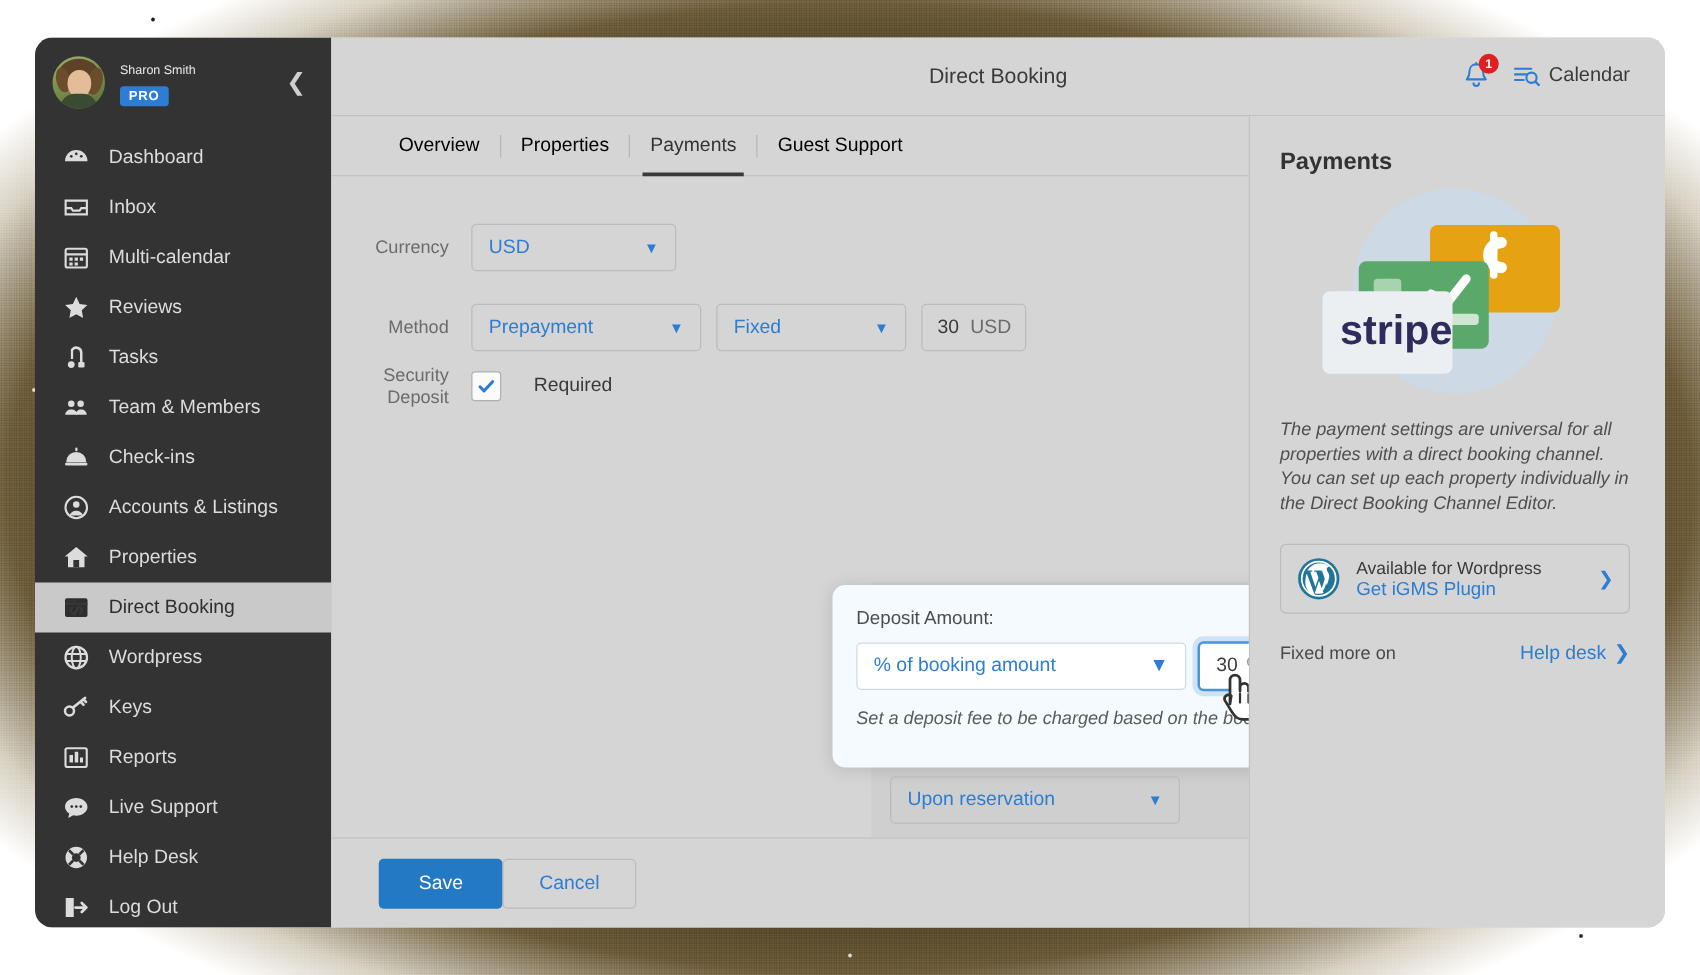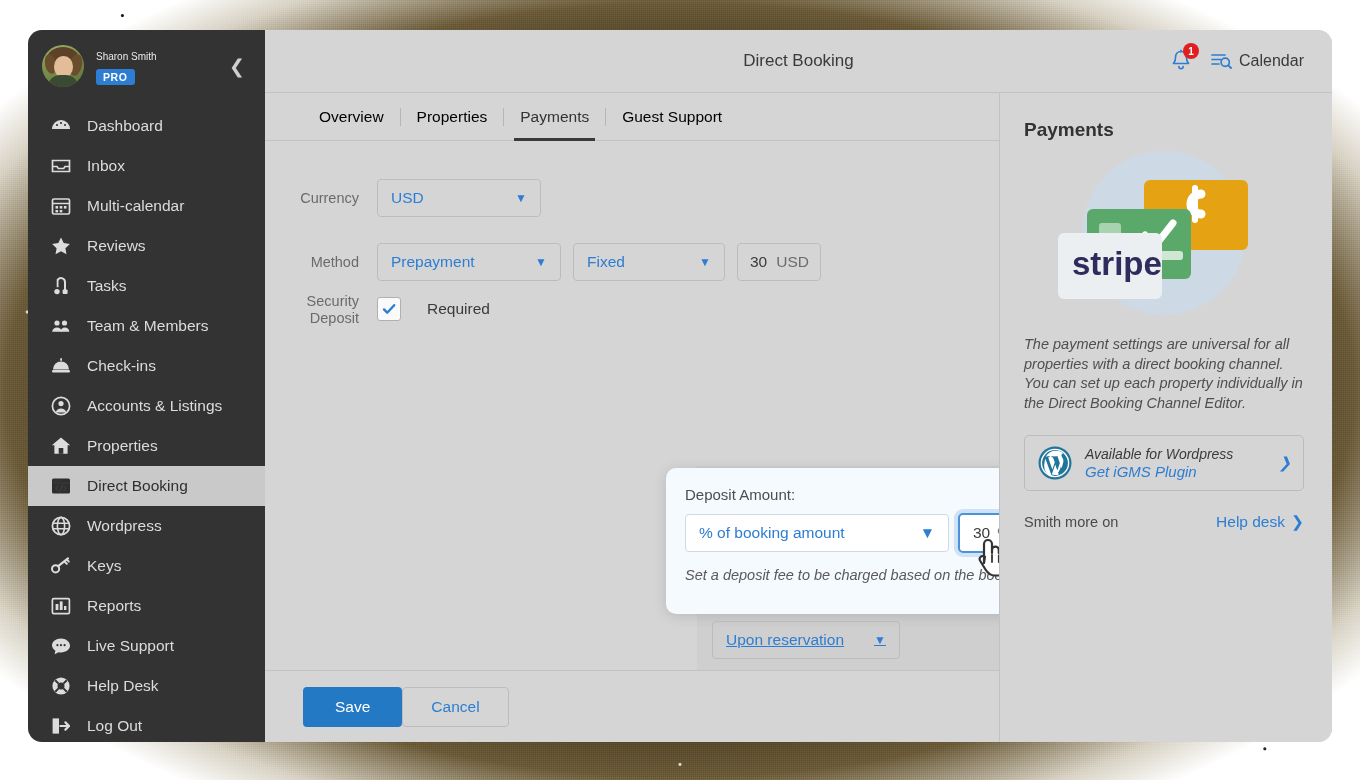--- a/index.html
+++ b/index.html
@@ -220,21 +220,21 @@
     width:332px;flex:0 0 332px;box-sizing:border-box;padding:26px 28px 0 24px;
     background:#d5d5d5;position:relative;
   }
   #rp-title{font-size:19px;font-weight:bold;color:#333;margin:0 0 6px 0;}
   #rp-art{width:278px;height:178px;position:relative;margin:2px auto 10px auto;}
   .rp-desc{
     font-style:italic;font-size:14.5px;line-height:19.5px;color:#4f4f4f;margin:2px 0 22px 0;
   }
   #wp-card{
     border:1px solid #bcbcbc;border-radius:5px;height:56px;display:flex;align-items:center;
-    padding:0 12px;gap:12px;box-sizing:border-box;cursor:pointer;font-style:italic;
+    padding:0 12px;gap:12px;box-sizing:border-box;cursor:pointer;
   }
   .wp-texts{display:flex;flex-direction:column;gap:1px;}
   .wp-l1{font-size:14px;color:#3a3a3a;}
   .wp-l2{font-size:15px;color:#2d7dd2;}
   .wp-chev{margin-left:auto;color:#2d7dd2;font-size:15px;}
   #learn{
     margin-top:22px;display:flex;align-items:center;font-size:14.5px;color:#4a4a4a;
   }
   #learn .hd{margin-left:auto;color:#2d7dd2;display:flex;align-items:center;gap:6px;cursor:pointer;font-size:15.5px;}
 </style>
@@ -521,21 +521,21 @@
                   <path d="M3 8.4l3.2 3.3L13.2 4.2" stroke="#2d7dd2" stroke-width="2.4" fill="none" stroke-linecap="round" stroke-linejoin="round"></path>
                 </svg>
               </div>
               <span class="chklabel">Required</span>
             </div>
           </div>
 
           <div id="deposit-panel"></div>
 
           <div style="position:absolute;left:447px;top:480px;z-index:6;">
-            <div class="select" style="width:188px;text-decoration:underline;">
+            <div class="select" style="width:232px;">
               <span>Upon reservation</span>
               <span class="chev">▼</span>
             </div>
             <div class="rel-label">Release Date:</div>
             <div class="daysbox">
               <span>4</span>
               <span class="unit">days after checkout</span>
             </div>
           </div>
 
@@ -600,21 +600,21 @@
             <path d="M7.5 18c0-1.5.3-3 .9-4.3l6.7 18.3A12 12 0 0 1 7.5 18zM18 30c-1.1 0-2.2-.2-3.2-.5l3.4-9.9 3.5 9.6c0 .1.1.1.1.2A12 12 0 0 1 18 30zm1.5-17.6c.7 0 1.3-.1 1.3-.1.6-.1.5-1 0-1 0 0-1.8.1-3 .1-1.1 0-3-.1-3-.1-.6 0-.7.9 0 1 0 0 .6.1 1.2.1l1.8 4.8-2.5 7.4-4.1-12.2c.7 0 1.3-.1 1.3-.1.6-.1.5-1 0-1 0 0-1.8.1-3 .1h-.7A12 12 0 0 1 26.6 8.3h-.3c-1.1 0-1.9 1-1.9 2 0 .9.5 1.7 1.1 2.6.4.7.9 1.7.9 3.1 0 1-.3 2.1-.8 3.7l-1.1 3.5-3.9-11.6c.6 0 1.2-.1 1.2-.1zm-.6 17.3l3.3-9.6c.6-1.5.8-2.8.8-3.9 0-.4 0-.8-.1-1.1a12 12 0 0 1-4 14.6z" fill="#ffffff"></path>
           </svg>
           <div class="wp-texts">
             <span class="wp-l1">Available for Wordpress</span>
             <span class="wp-l2">Get iGMS Plugin</span>
           </div>
           <span class="wp-chev">❯</span>
         </div>
 
         <div id="learn">
-          <span>Smith more on</span>
+          <span>Fixed more on</span>
           <span class="hd">
             <span>Help desk</span>
             <span>❯</span>
           </span>
         </div>
       </div>
 
     </div>
   </div>
 </div>

